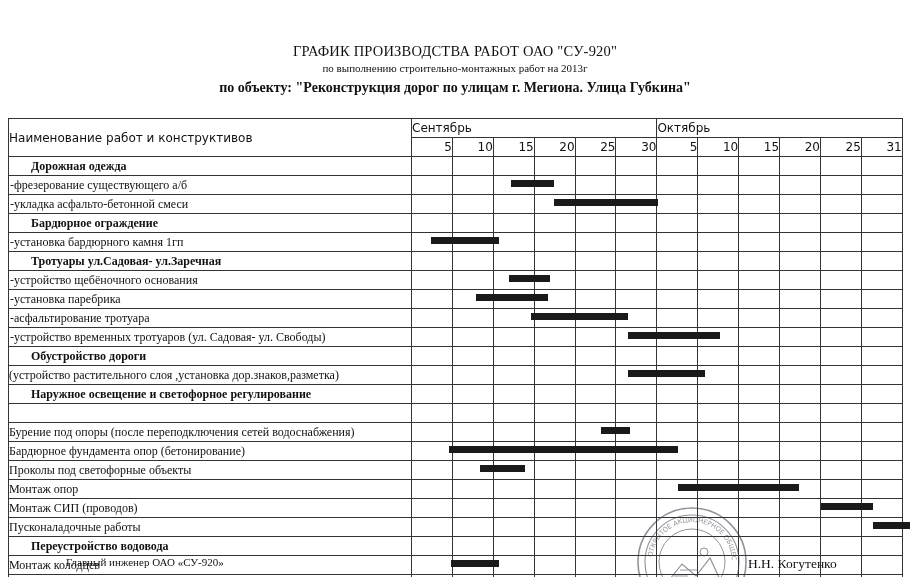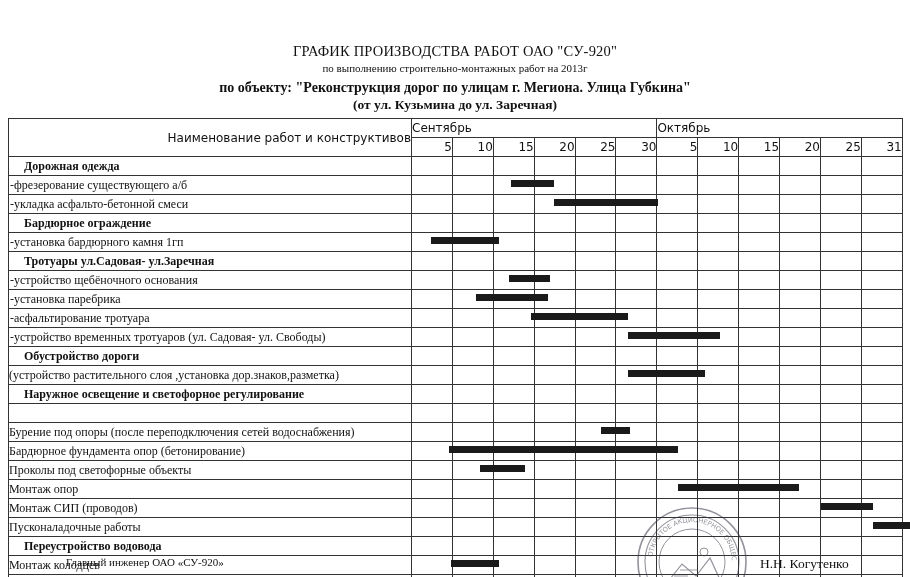--- a/index.html
+++ b/index.html
@@ -25,73 +25,72 @@
   table.gantt{border-collapse:collapse;width:894px;table-layout:fixed;}
   table.gantt td,table.gantt th{
     border:1px solid #333;
     padding:0;
     font-weight:normal;
     font-size:12px;
     height:19px;
     box-sizing:border-box;
   }
 
-  th.hdr-name{font-family:"DejaVu Sans",sans-serif;font-size:11px;text-align:right;height:20px;}
+  th.hdr-name{font-family:"DejaVu Sans",sans-serif;font-size:11px;text-align:left;height:20px;}
   th.hdr-month{font-family:"DejaVu Sans",sans-serif;font-size:11.5px;text-align:left;height:17px;}
   td.hdr-day{font-family:"DejaVu Sans",sans-serif;font-size:11px;text-align:right;padding-right:3px;height:16px;}
 
   td.label{
     padding-left:4px;
     font-size:12.6px;
     white-space:nowrap;
     overflow:hidden;
     line-height:18px;
   }
-  td.label.bold{font-weight:bold;padding-left:15px;}
+  td.label.bold{font-weight:bold;padding-left:22px;}
   td.label.indent{padding-left:1px;}
 
   td.cell{position:relative;background:transparent;}
 
   
   .bars{
     position:absolute;
     left:411px; top:0;
     width:491px; height:100%;
     pointer-events:none;
   }
   .bar{
     position:absolute;
     height:7px;
     background:#1a1a1a;
   }
 
   
   .footer{position:absolute;left:0;top:556px;width:910px;}
   .sign-left{position:absolute;left:66px;top:0;font-size:11px;}
-  .sign-right{position:absolute;left:748px;top:0;font-size:13.5px;padding-left:12px;}
+  .sign-right{position:absolute;left:748px;top:0;font-size:13.5px;}
 
   
   .stamp{
     position:absolute;
     left:636px;top:506px;
     width:112px;height:112px;
     opacity:.55;
     pointer-events:none;
   }
 </style>
 </head>
 <body>
 
 <div class="page">
 
   <div class="titles">
     <div class="t1">ГРАФИК ПРОИЗВОДСТВА  РАБОТ ОАО "СУ-920"</div>
     <div class="t2">по выполнению строительно-монтажных работ на  2013г</div>
     <div class="t3">по объекту: "Реконструкция дорог по улицам г. Мегиона. Улица Губкина"</div>
-    <div class="t4">(от ул. Кузьмина до ул. Заречная)</div>
   </div>
 
   <div class="tbl-wrap">
     <table class="gantt">
       <colgroup id="cols">
           <col style="width: 403px;">
           <col style="width: 40.9px;">
           <col style="width: 40.9px;">
           <col style="width: 40.9px;">
           <col style="width: 40.9px;">

